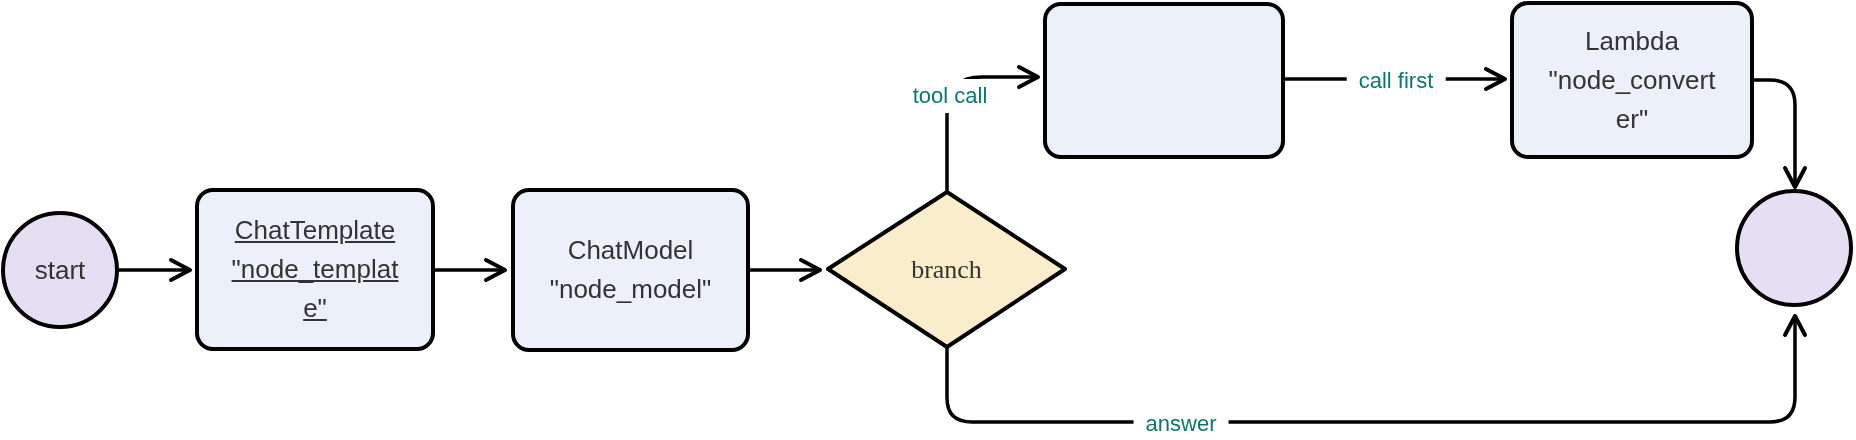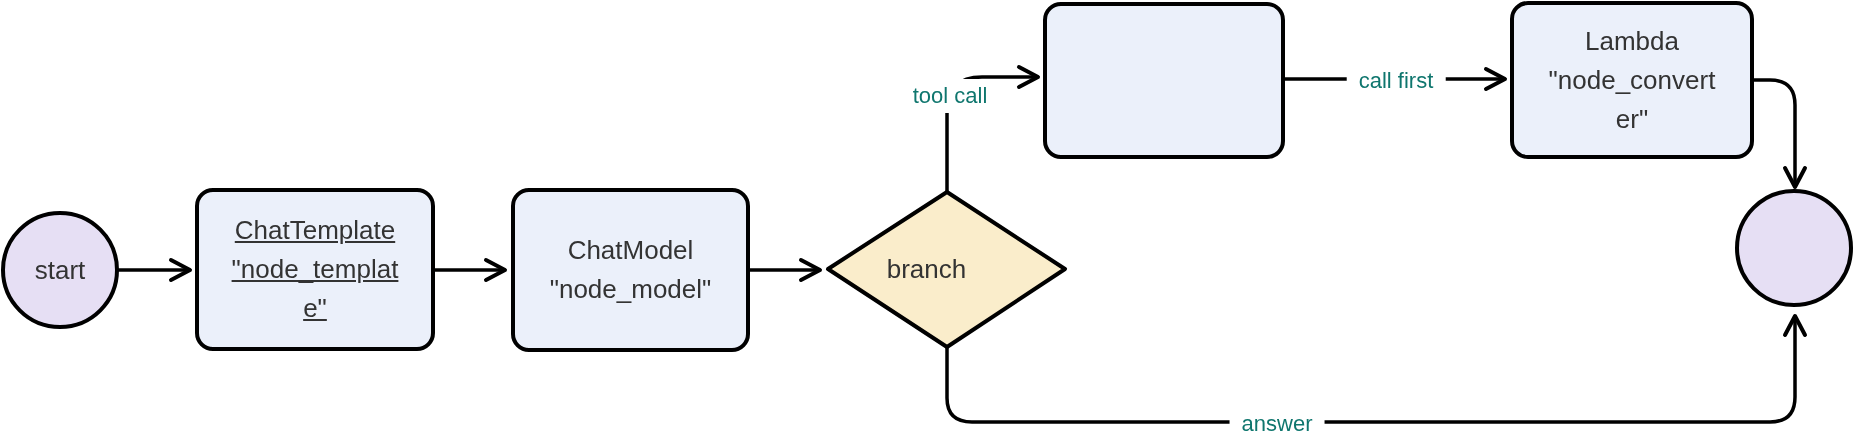--- a/index.html
+++ b/index.html
@@ -65,22 +65,22 @@
     <rect class="node-shape" x="1512" y="3" width="240" height="154" rx="16" fill="#ebf0fa"></rect>
     <circle class="node-shape" cx="1794" cy="248" r="57" fill="#e6dff4"></circle>
   </svg>
 
   <div class="node-label" style="left:3px; top:213px; width:114px; height:114px;">start</div>
   <div class="node-label" style="left:197px; top:190px; width:236px; height:159px;text-decoration:underline;">ChatTemplate
 "node_templat
 e"</div>
   <div class="node-label" style="left:513px; top:190px; width:235px; height:160px;">ChatModel
 "node_model"</div>
-  <div class="node-label" style="left:808px; top:192px; width:237px; height:155px;">branch</div>
+  <div class="node-label" style="left:828px; top:192px; width:237px; height:155px;font-family:Liberation Serif, serif;">branch</div>
   <div class="node-label" style="left:1512px; top:3px; width:240px; height:154px;">Lambda
 "node_convert
 er"</div>
 
   <div class="edge-label" style="left:950px; top:96px;">tool call</div>
   <div class="edge-label" style="left:1396px; top:81px;">call first</div>
-  <div class="edge-label" style="left:1277px; top:424px;">answer</div>
+  <div class="edge-label" style="left:1181px; top:424px;">answer</div>
 
 </div>
 
 </body></html>

